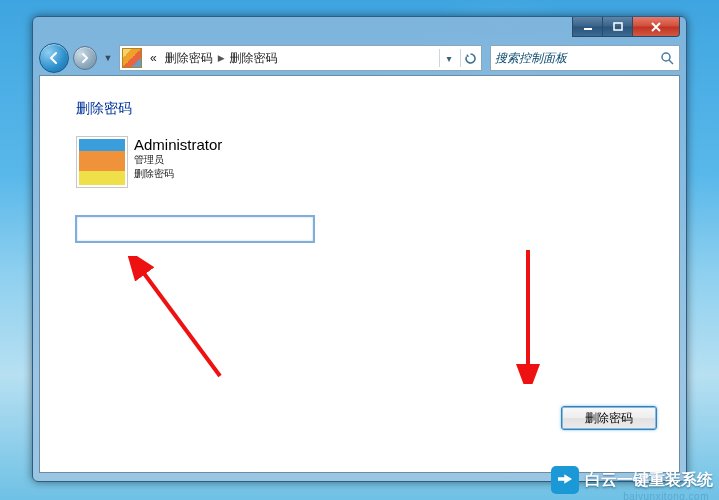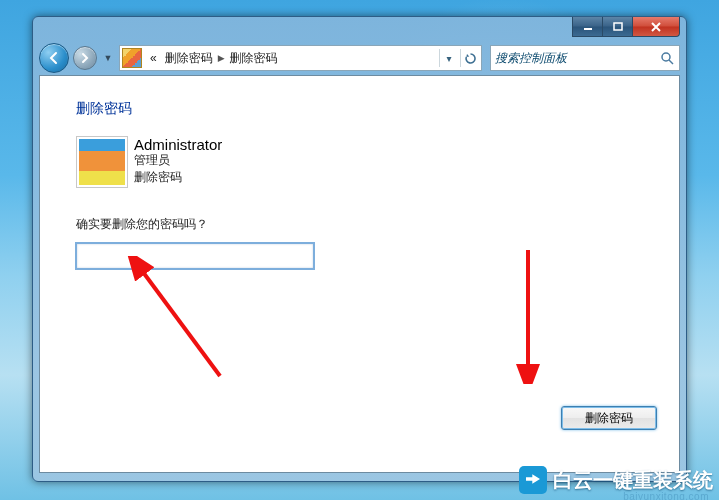--- a/index.html
+++ b/index.html
@@ -193,24 +193,23 @@
   .avatar-inner {
     width:100%; height:100%;
     background: linear-gradient(to bottom,#3a9edc 0%,#3a9edc 25%,#f0923a 25%,#f0923a 70%,#efe04a 70%);
     position:relative;
   }
   .user-name {
     font-size: 15px;
     color: #000;
   }
   .user-sub {
-    font-size: 12px;
+    font-size: 10px;
     color: #222;
     line-height: 1.4;
-    font-family: Liberation Mono, monospace;
   }
   .prompt {
     margin-bottom: 10px;
   }
   .pw-input {
     width: 232px;
     height: 22px;
     border: 1px solid #a4b8c6;
     background: #fff;
     box-shadow: inset 0 0 2px rgba(30,80,140,0.3);
@@ -247,21 +246,21 @@
   }
   .arrow svg { display:block; }
   
   .watermark {
     position:absolute;
     right:6px;
     bottom:6px;
     display:flex;
     align-items:center;
     gap:6px;
-    font-size:20px;
+    font-size:16px;
     font-weight:bold;
     color:#fff;
     text-shadow:0 1px 2px rgba(0,60,100,0.6);
     margin-left:8px;
   }
   .wm-badge {
     width:28px;
     height:28px;
     background:#1a99d6;
     border-radius:5px;
@@ -362,21 +361,20 @@
           <div class="avatar">
             <div class="avatar-inner"></div>
           </div>
           <div>
             <div class="user-name">Administrator</div>
             <div class="user-sub">管理员</div>
             <div class="user-sub">删除密码</div>
           </div>
         </div>
 
-        <div class="prompt">确实要删除您的密码吗？</div>
 
         <input type="password" class="pw-input" value="" style="">
 
       </div>
 
       <div class="button-row">
         <div class="btn default">删除密码</div>
       </div>
 
       <div class="arrow" style="left:80px; top:180px;">

